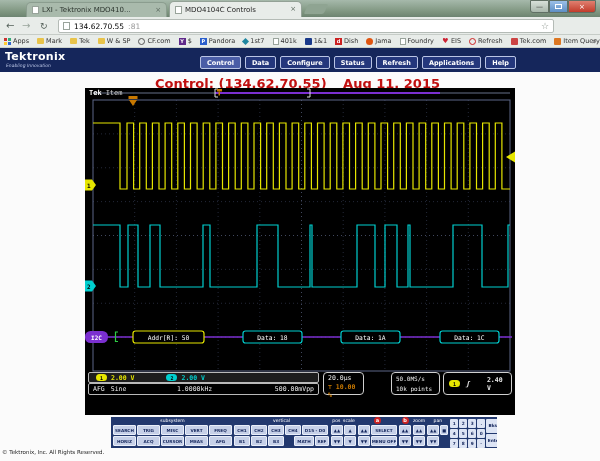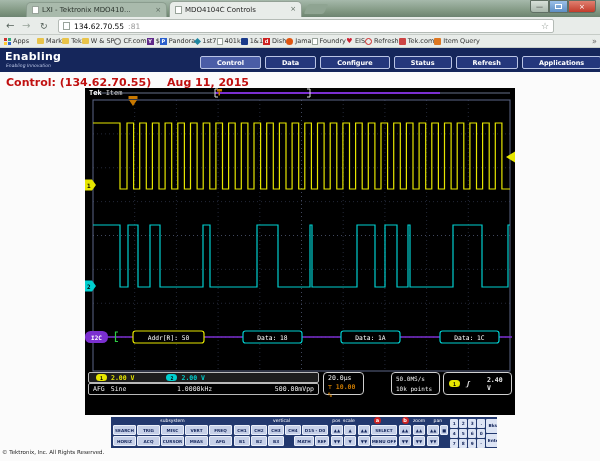--- a/index.html
+++ b/index.html
@@ -50,25 +50,25 @@
   .appsgrid i:nth-child(3){background:#fc3;} .appsgrid i:nth-child(4){background:#36c;}
   .bm { display:flex; align-items:center; gap:2px; flex:none; }
   .bmi { width:7px; height:7px; flex:none; display:flex; align-items:center; justify-content:center; }
   .overflow { position:absolute; right:3px; top:37px; font-size:8px; color:#666; }
 
   
   .tekheader { position:absolute; left:0; top:48px; width:600px; height:24px; background:#15265b; }
   .teklogo { position:absolute; left:5px; top:2px; color:#fff; font-size:11px; font-weight:bold; letter-spacing:.3px; }
   .tagline { position:absolute; left:6px; top:15px; color:#b9c4e4; font-size:4.5px; font-style:italic; }
   .teknav { position:absolute; left:200px; top:8px; display:flex; gap:4px; }
-  .navbtn { height:13px; padding:0 16px; background:#24377c; color:#fff; font-size:6.5px; font-weight:bold;
+  .navbtn { height:13px; padding:0 6px; background:#24377c; color:#fff; font-size:6.5px; font-weight:bold;
     border:1px solid #b9c4e4; border-radius:2px; display:flex; align-items:center; }
   .navbtn.active { background:#4a5da6; }
-  .controlline { position:absolute; left:0; top:76px; width:595px; text-align:left;
-    font-size:11px; font-weight:bold; color:#c01010; }
+  .controlline { position:absolute; left:0; top:76px; width:595px; text-align:center;
+    font-size:13px; font-weight:bold; color:#c01010; }
   .controlline span { margin:0 6px; }
   .footer { position:absolute; left:2px; top:449px; font-size:5.5px; color:#222; }
 
   
   .scope { position:absolute; left:85px; top:88px; width:430px; height:327px; background:#000;
     font-family:"DejaVu Sans Mono",monospace; }
   .scope svg { position:absolute; left:0; top:0; }
   .tekprevu { position:absolute; left:4px; top:1px; font-size:7px; color:#fff; }
   .tekprevu .b { font-weight:bold; } .tekprevu .s { color:#cfcfcf; margin-left:4px; }
   .chbar { position:absolute; left:3px; top:284px; width:231px; height:11px; background:#1d1d1d;
@@ -157,21 +157,21 @@
   <div class="bookmarksbar">
     <div class="bm">
       <span class="appsgrid">
           <i></i>
           <i></i>
           <i></i>
           <i></i>
         </span>
       <span>Apps</span>
     </div>
-    <div style="display:flex;align-items:flex-start">
+    <div style="display:flex;gap:8px;align-items:flex-start">
         <div class="bm">
           <span class="bmi" style="background: rgb(232, 195, 74); border-radius: 1px; height: 6px;"></span>
           <span>Mark</span>
         </div>
         <div class="bm">
           <span class="bmi" style="background: rgb(232, 195, 74); border-radius: 1px; height: 6px;"></span>
           <span>Tek</span>
         </div>
         <div class="bm">
           <span class="bmi" style="background: rgb(232, 195, 74); border-radius: 1px; height: 6px;"></span>
@@ -227,21 +227,21 @@
         </div>
         <div class="bm">
           <span class="bmi" style="background: rgb(221, 119, 34); border-radius: 1px;"></span>
           <span>Item Query</span>
         </div>
       </div>
   </div>
   <span class="overflow">»</span>
 
   <div class="tekheader">
-    <div class="teklogo">Enabling</div>
+    <div class="teklogo">Tektronix</div>
     <div class="tagline">Enabling Innovation</div>
     <div class="teknav">
         <div class="navbtn active">Control</div>
         <div class="navbtn">Data</div>
         <div class="navbtn">Configure</div>
         <div class="navbtn">Status</div>
         <div class="navbtn">Refresh</div>
         <div class="navbtn">Applications</div>
         <div class="navbtn">Help</div>
       </div>

